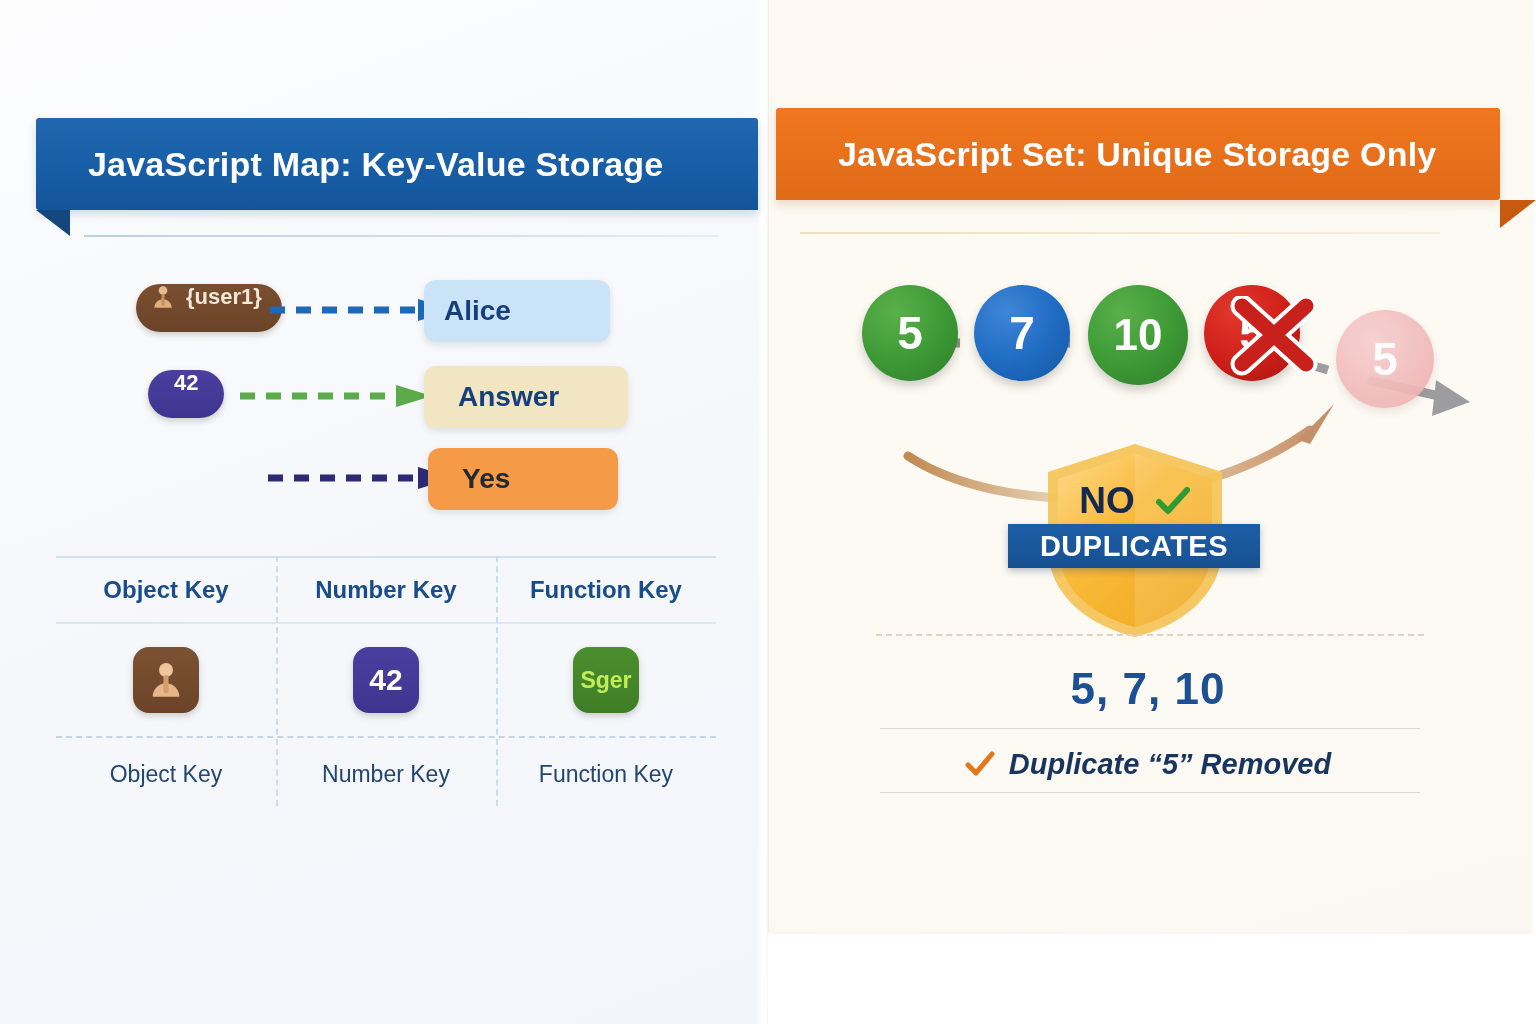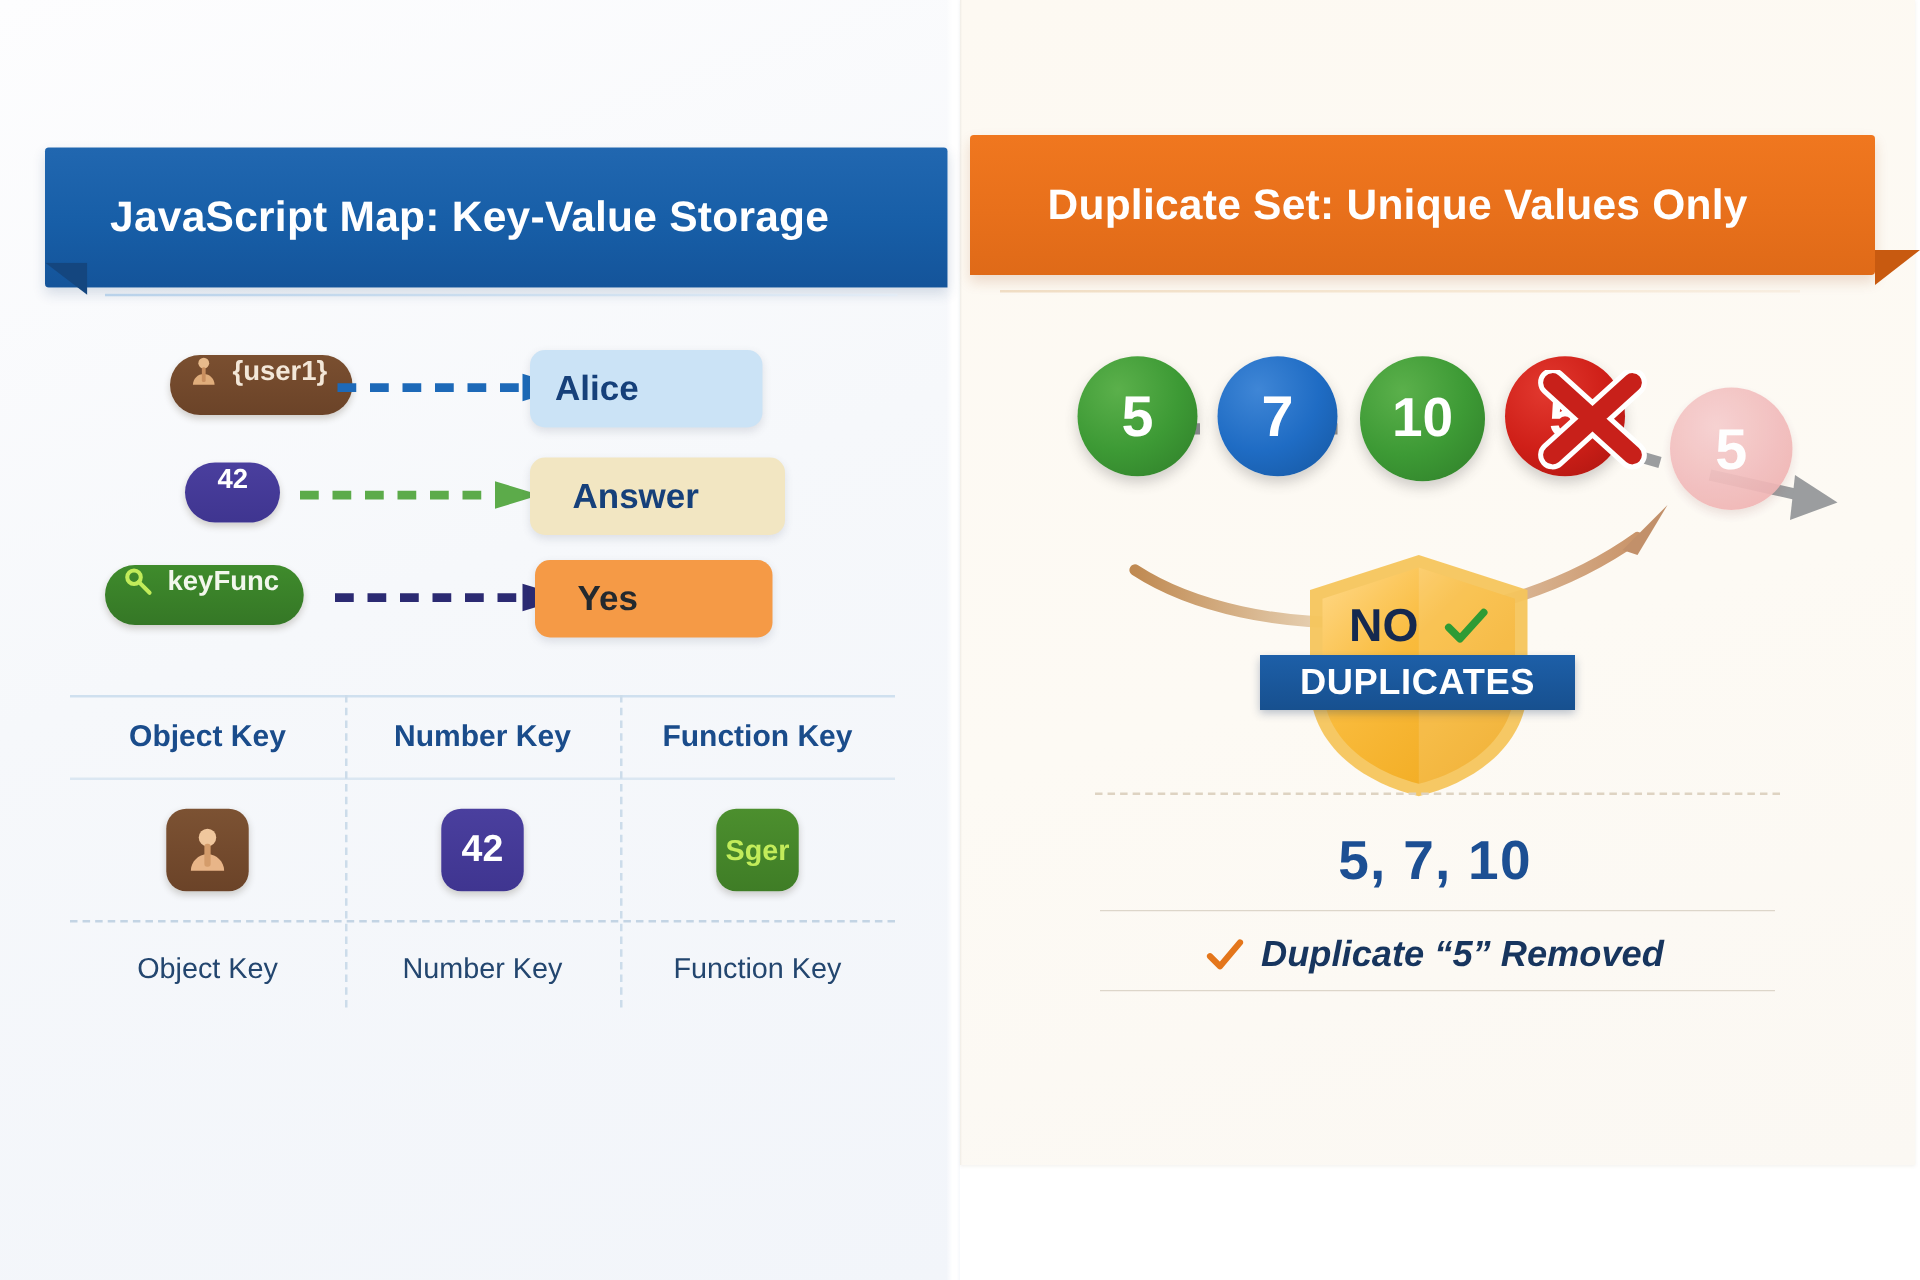--- a/index.html
+++ b/index.html
@@ -24,21 +24,21 @@
     background:linear-gradient(165deg,#fdf9f2 0%,#fdfaf4 55%,#fbf8f3 100%);
     box-shadow:inset 1px 0 0 #f0ece4, 0 1px 3px rgba(120,100,70,.10);
   }
   .panel-divider{
     position:absolute;left:757px;top:0;width:12px;height:1024px;
     background:linear-gradient(90deg,rgba(255,255,255,0) 0%,#ffffff 40%,#ffffff 70%,rgba(245,246,250,0) 100%);
   }
 
   
   .ribbon{
-    position:absolute;height:112px;display:flex;align-items:center;
+    position:absolute;height:92px;display:flex;align-items:center;
     color:#ffffff;font-weight:bold;letter-spacing:.2px;
     font-size:34px;
     box-shadow:0 5px 10px rgba(25,60,110,.16);
   }
   .ribbon span{display:block;}
   .ribbon-left{
     left:36px;top:118px;width:722px;padding-left:52px;box-sizing:border-box;
     background:linear-gradient(180deg,#2167b0 0%,#175ea7 55%,#14549a 100%);
     border-radius:3px 3px 0 3px;
   }
@@ -171,21 +171,21 @@
   <div class="panel-right-card"></div>
   <div class="panel-divider"></div>
 
   <div class="ribbon ribbon-left">
     <div class="fold"></div>
     <span>JavaScript Map: Key-Value Storage</span>
   </div>
   <div class="rule-left"></div>
 
   <div class="ribbon ribbon-right">
-    <span>Duplicate Set:  Unique Values Only</span>
+    <span>JavaScript Set:  Unique Storage Only</span>
     <div class="fold"></div>
   </div>
   <div class="rule-right"></div>
 
   <div class="map-row" style="top:280px;">
     <div class="key-pill obj" style="left:136px;top:4px;">
       <svg class="key-ico" viewBox="0 0 24 24">
         <circle cx="12" cy="6" r="4" fill="#e8bb8c"></circle>
         <path d="M4 22c0-4.4 3.6-8 8-8s8 3.6 8 8z" fill="#e0ad7b"></path>
         <rect x="10.6" y="9" width="2.8" height="11" rx="1.2" fill="#c98f5f"></rect>
@@ -208,27 +208,20 @@
     <svg class="conn" style="left:238px;top:18px;" width="200" height="24">
       <line x1="2" y1="12" x2="160" y2="12" stroke="#5cab4a" stroke-width="7" stroke-dasharray="15 11"></line>
       <polygon points="158,1 194,12 158,23" fill="#5cab4a"></polygon>
     </svg>
     <div class="value-box v2" style="left:424px;top:0;width:204px;">
       <span>Answer</span>
     </div>
   </div>
 
   <div class="map-row" style="top:448px;">
-    <div class="key-pill fn" style="left:84px;top:4px;">
-      <svg class="key-ico" viewBox="0 0 24 24">
-        <circle cx="8.5" cy="9" r="5" fill="none" stroke="#c2ec5a" stroke-width="3"></circle>
-        <path d="M12 12.5 L20 20.5" stroke="#c2ec5a" stroke-width="3" stroke-linecap="round"></path>
-      </svg>
-      <span>keyFunc</span>
-    </div>
     <svg class="conn" style="left:266px;top:18px;" width="192" height="24">
       <line x1="2" y1="12" x2="154" y2="12" stroke="#2b2a72" stroke-width="7" stroke-dasharray="15 11"></line>
       <polygon points="152,1 188,12 152,23" fill="#2b2a72"></polygon>
     </svg>
     <div class="value-box v3" style="left:428px;top:0;width:190px;">
       <span>Yes</span>
     </div>
   </div>
 
   <div class="ktable">

